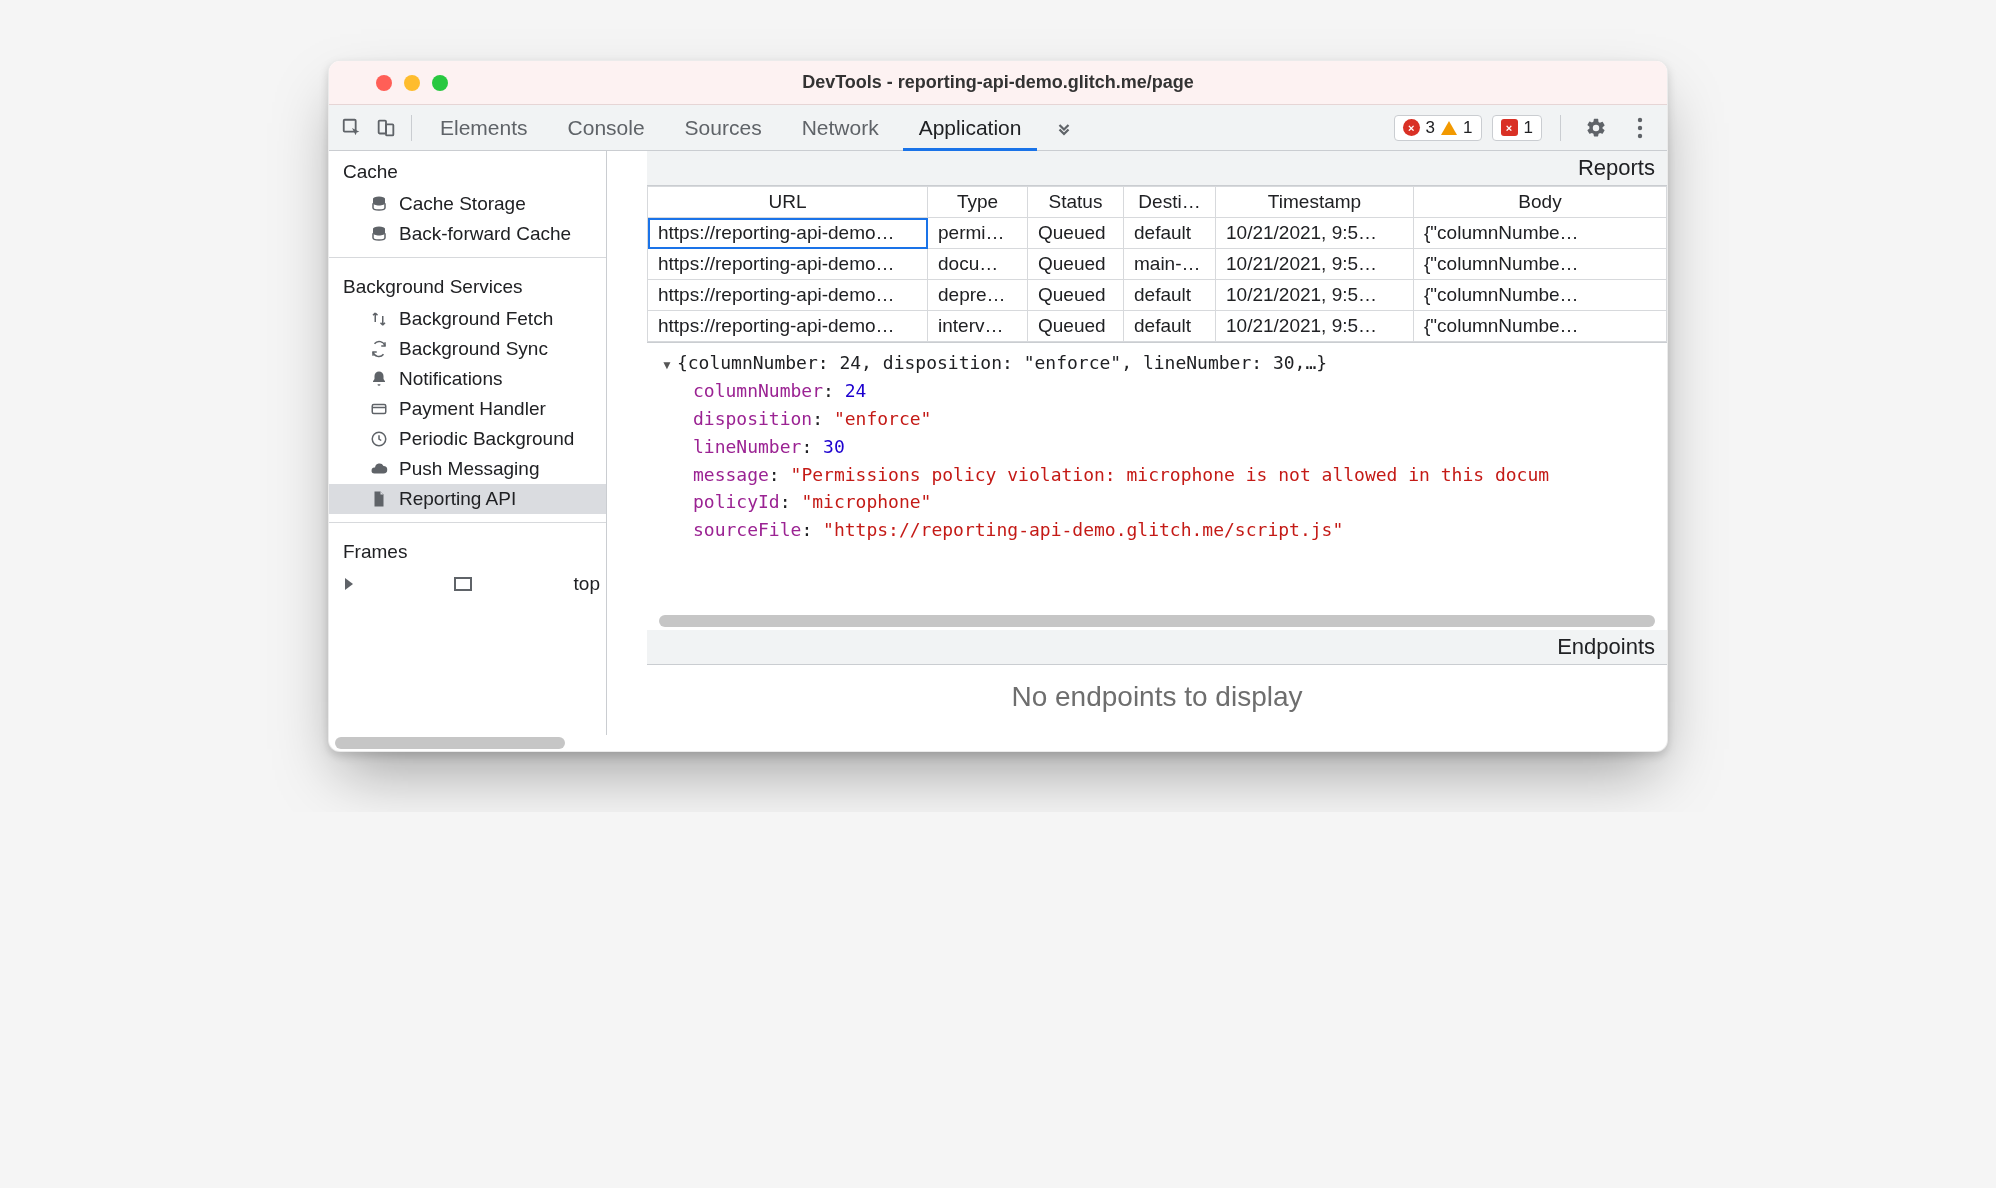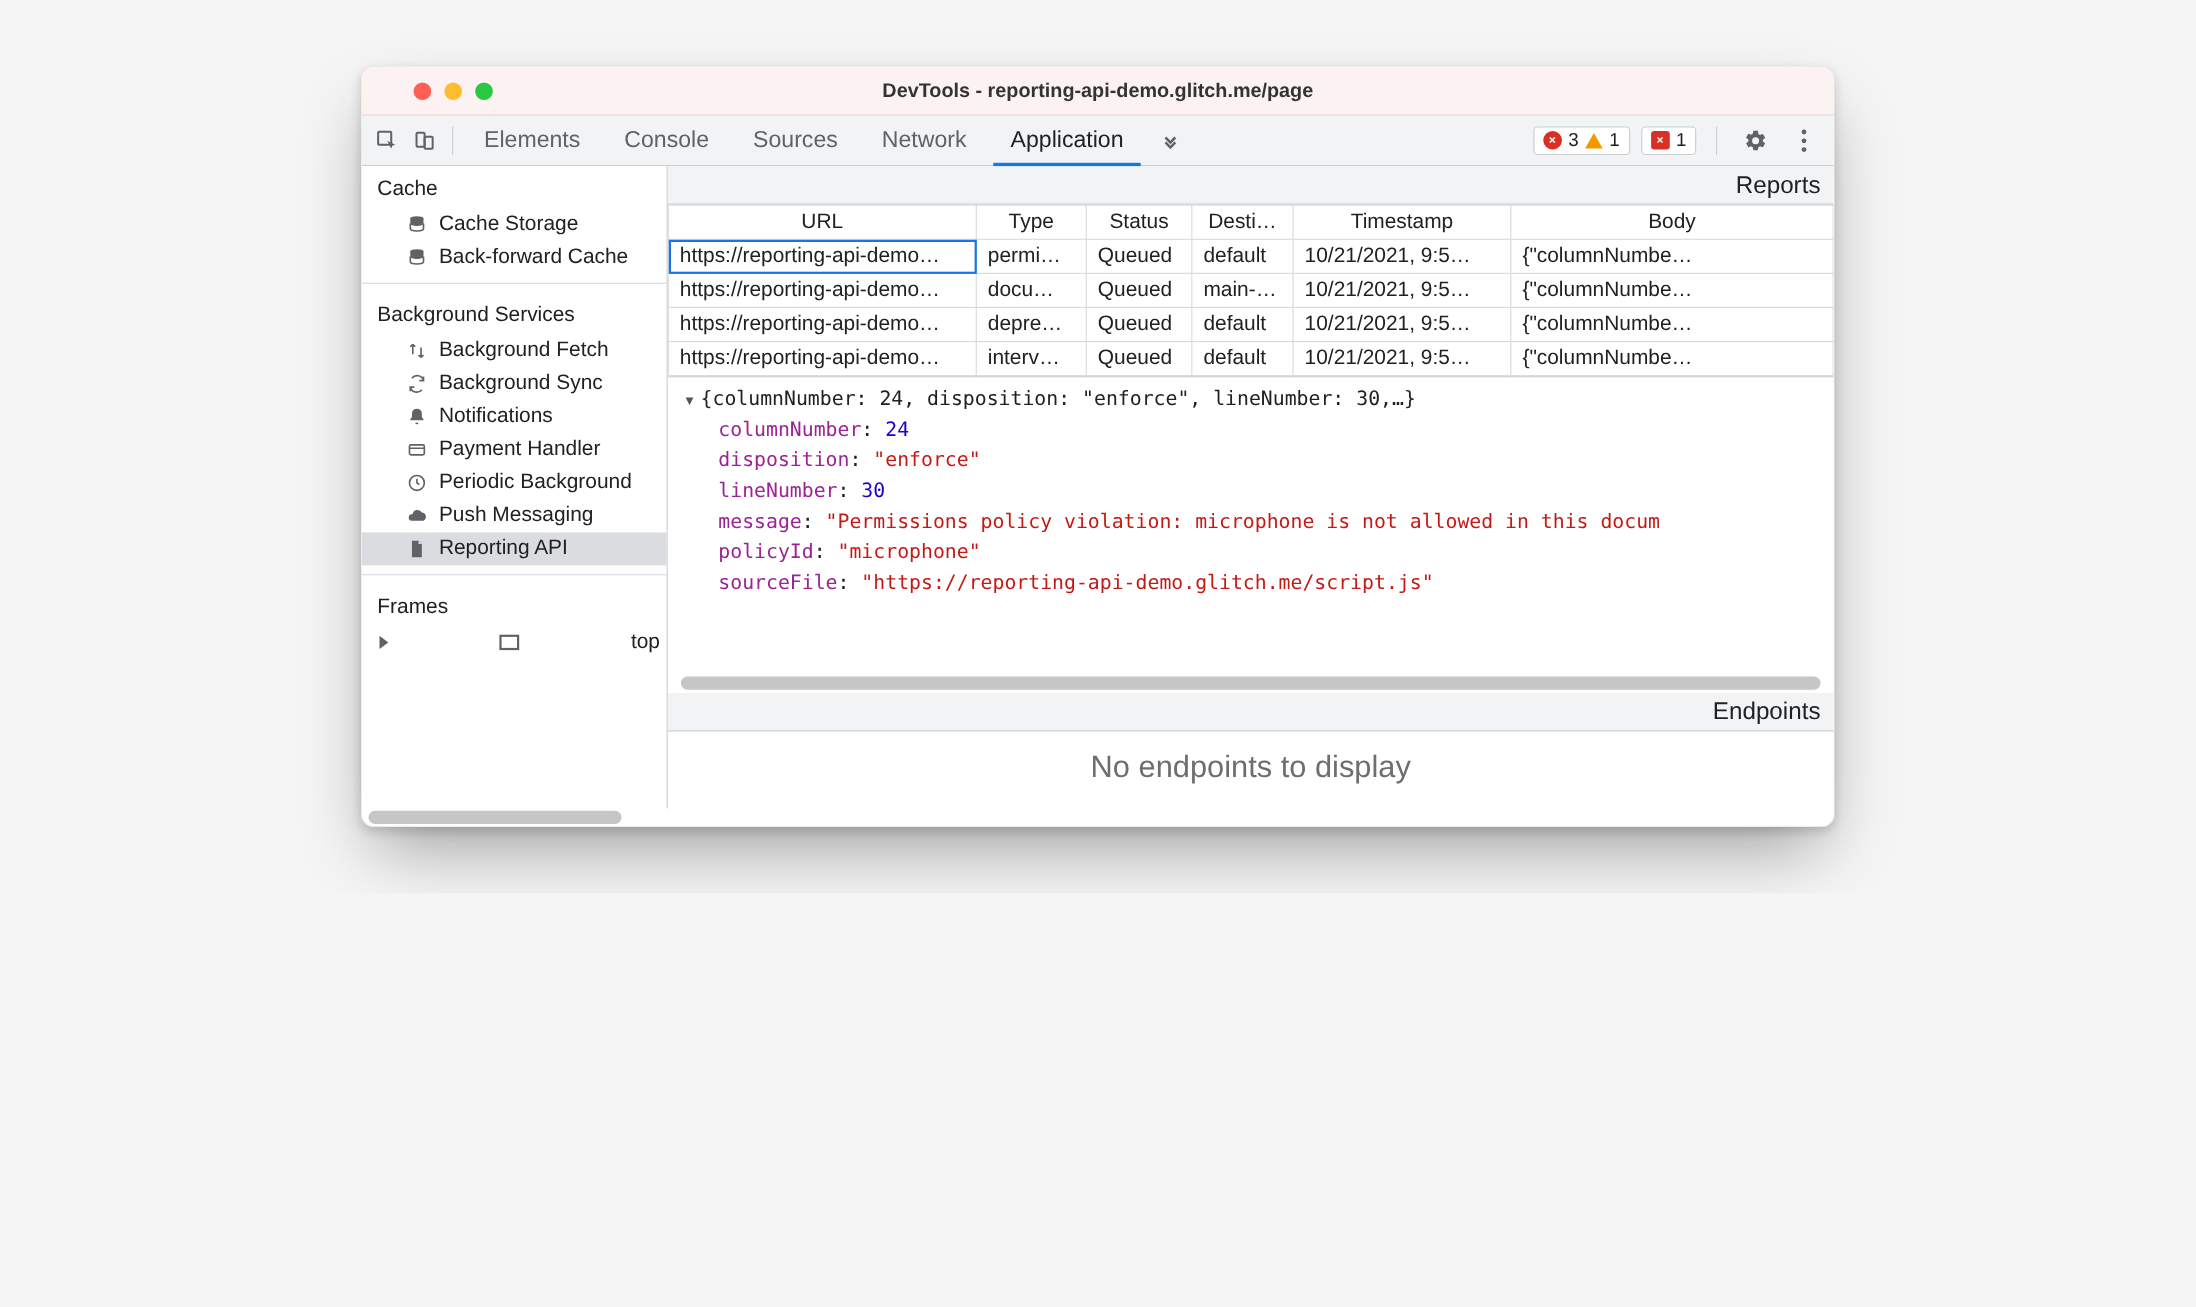--- a/index.html
+++ b/index.html
@@ -121,21 +121,21 @@
   }
   .badge-sq {
     width:17px; height:17px; border-radius:3px;
     background:var(--red);
     display:flex; align-items:center; justify-content:center;
     color:#fff; font-size:11px; font-weight:700;
   }
   .gear, .kebab { width:34px; display:flex; align-items:center; justify-content:center; color:var(--text-grey);}
 
   
-  .main { display:flex; height: 584px; }
+  .main { display:flex; height: 584px; gap: 40px; }
 
   
   .sidebar {
     width: 278px;
     border-right: 1px solid var(--border);
     overflow: hidden;
     position:relative;
     background:#fff;
   }
   .sidebar-scroll { overflow-y:auto; height:100%; }

